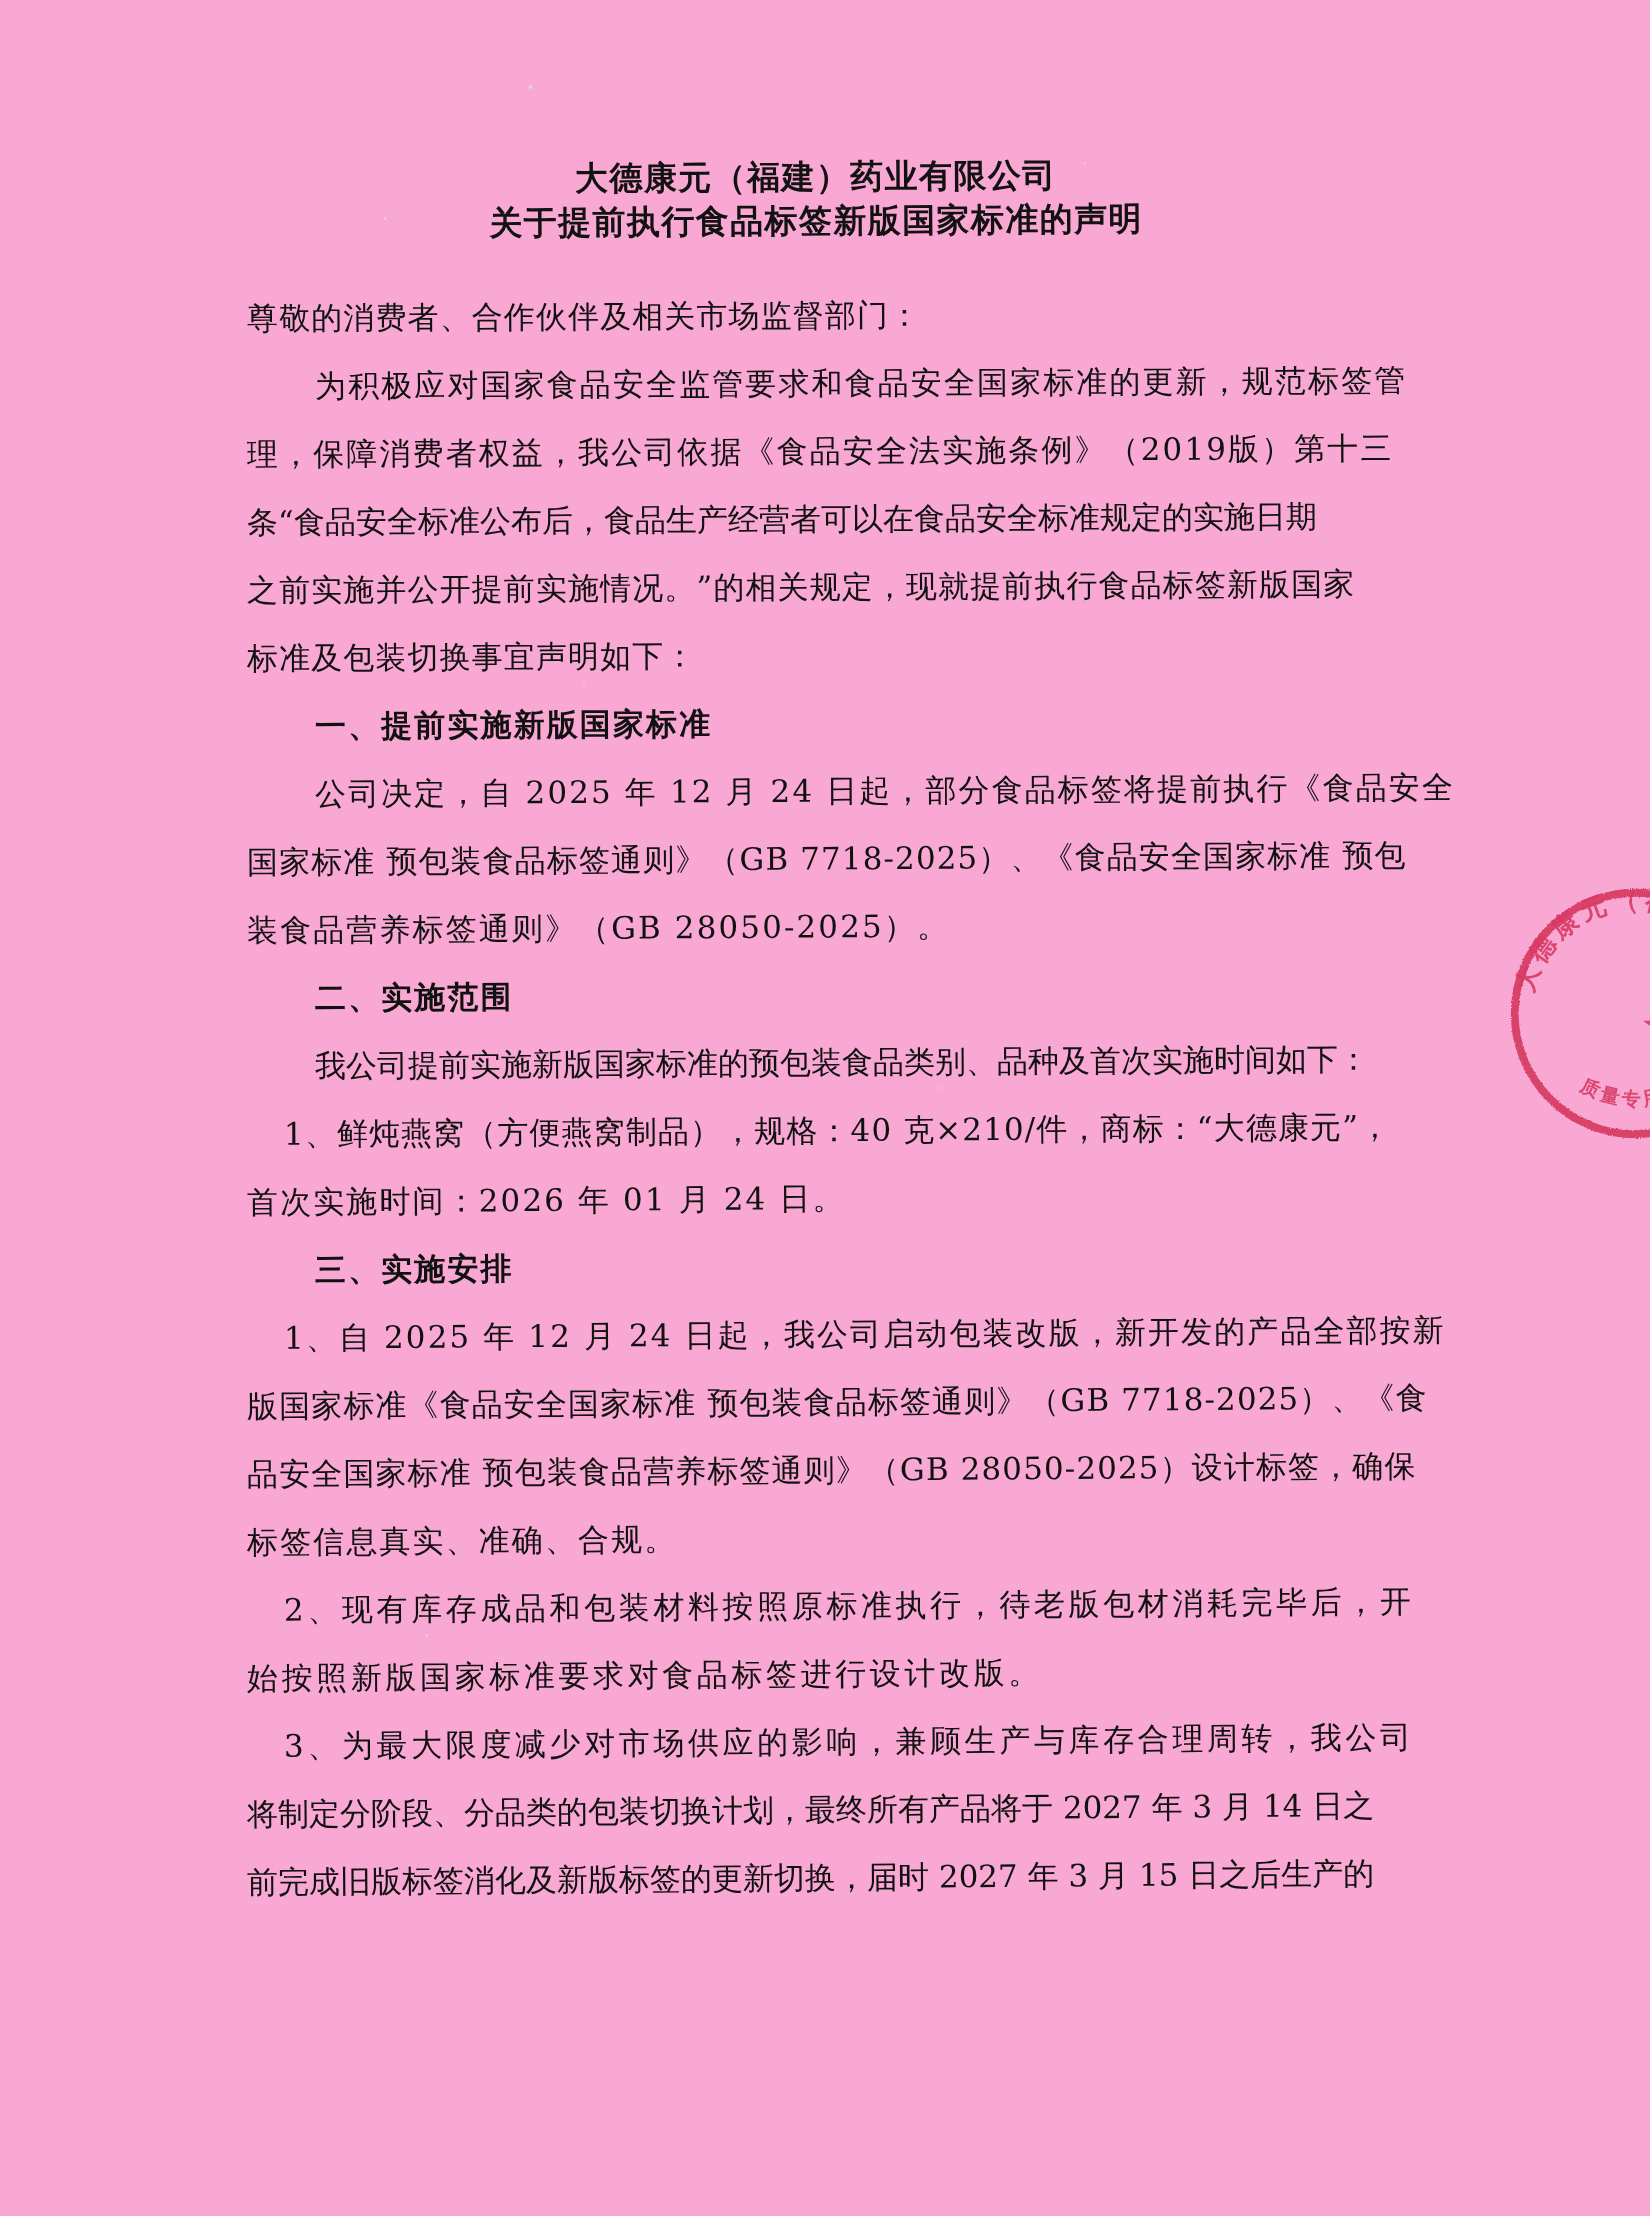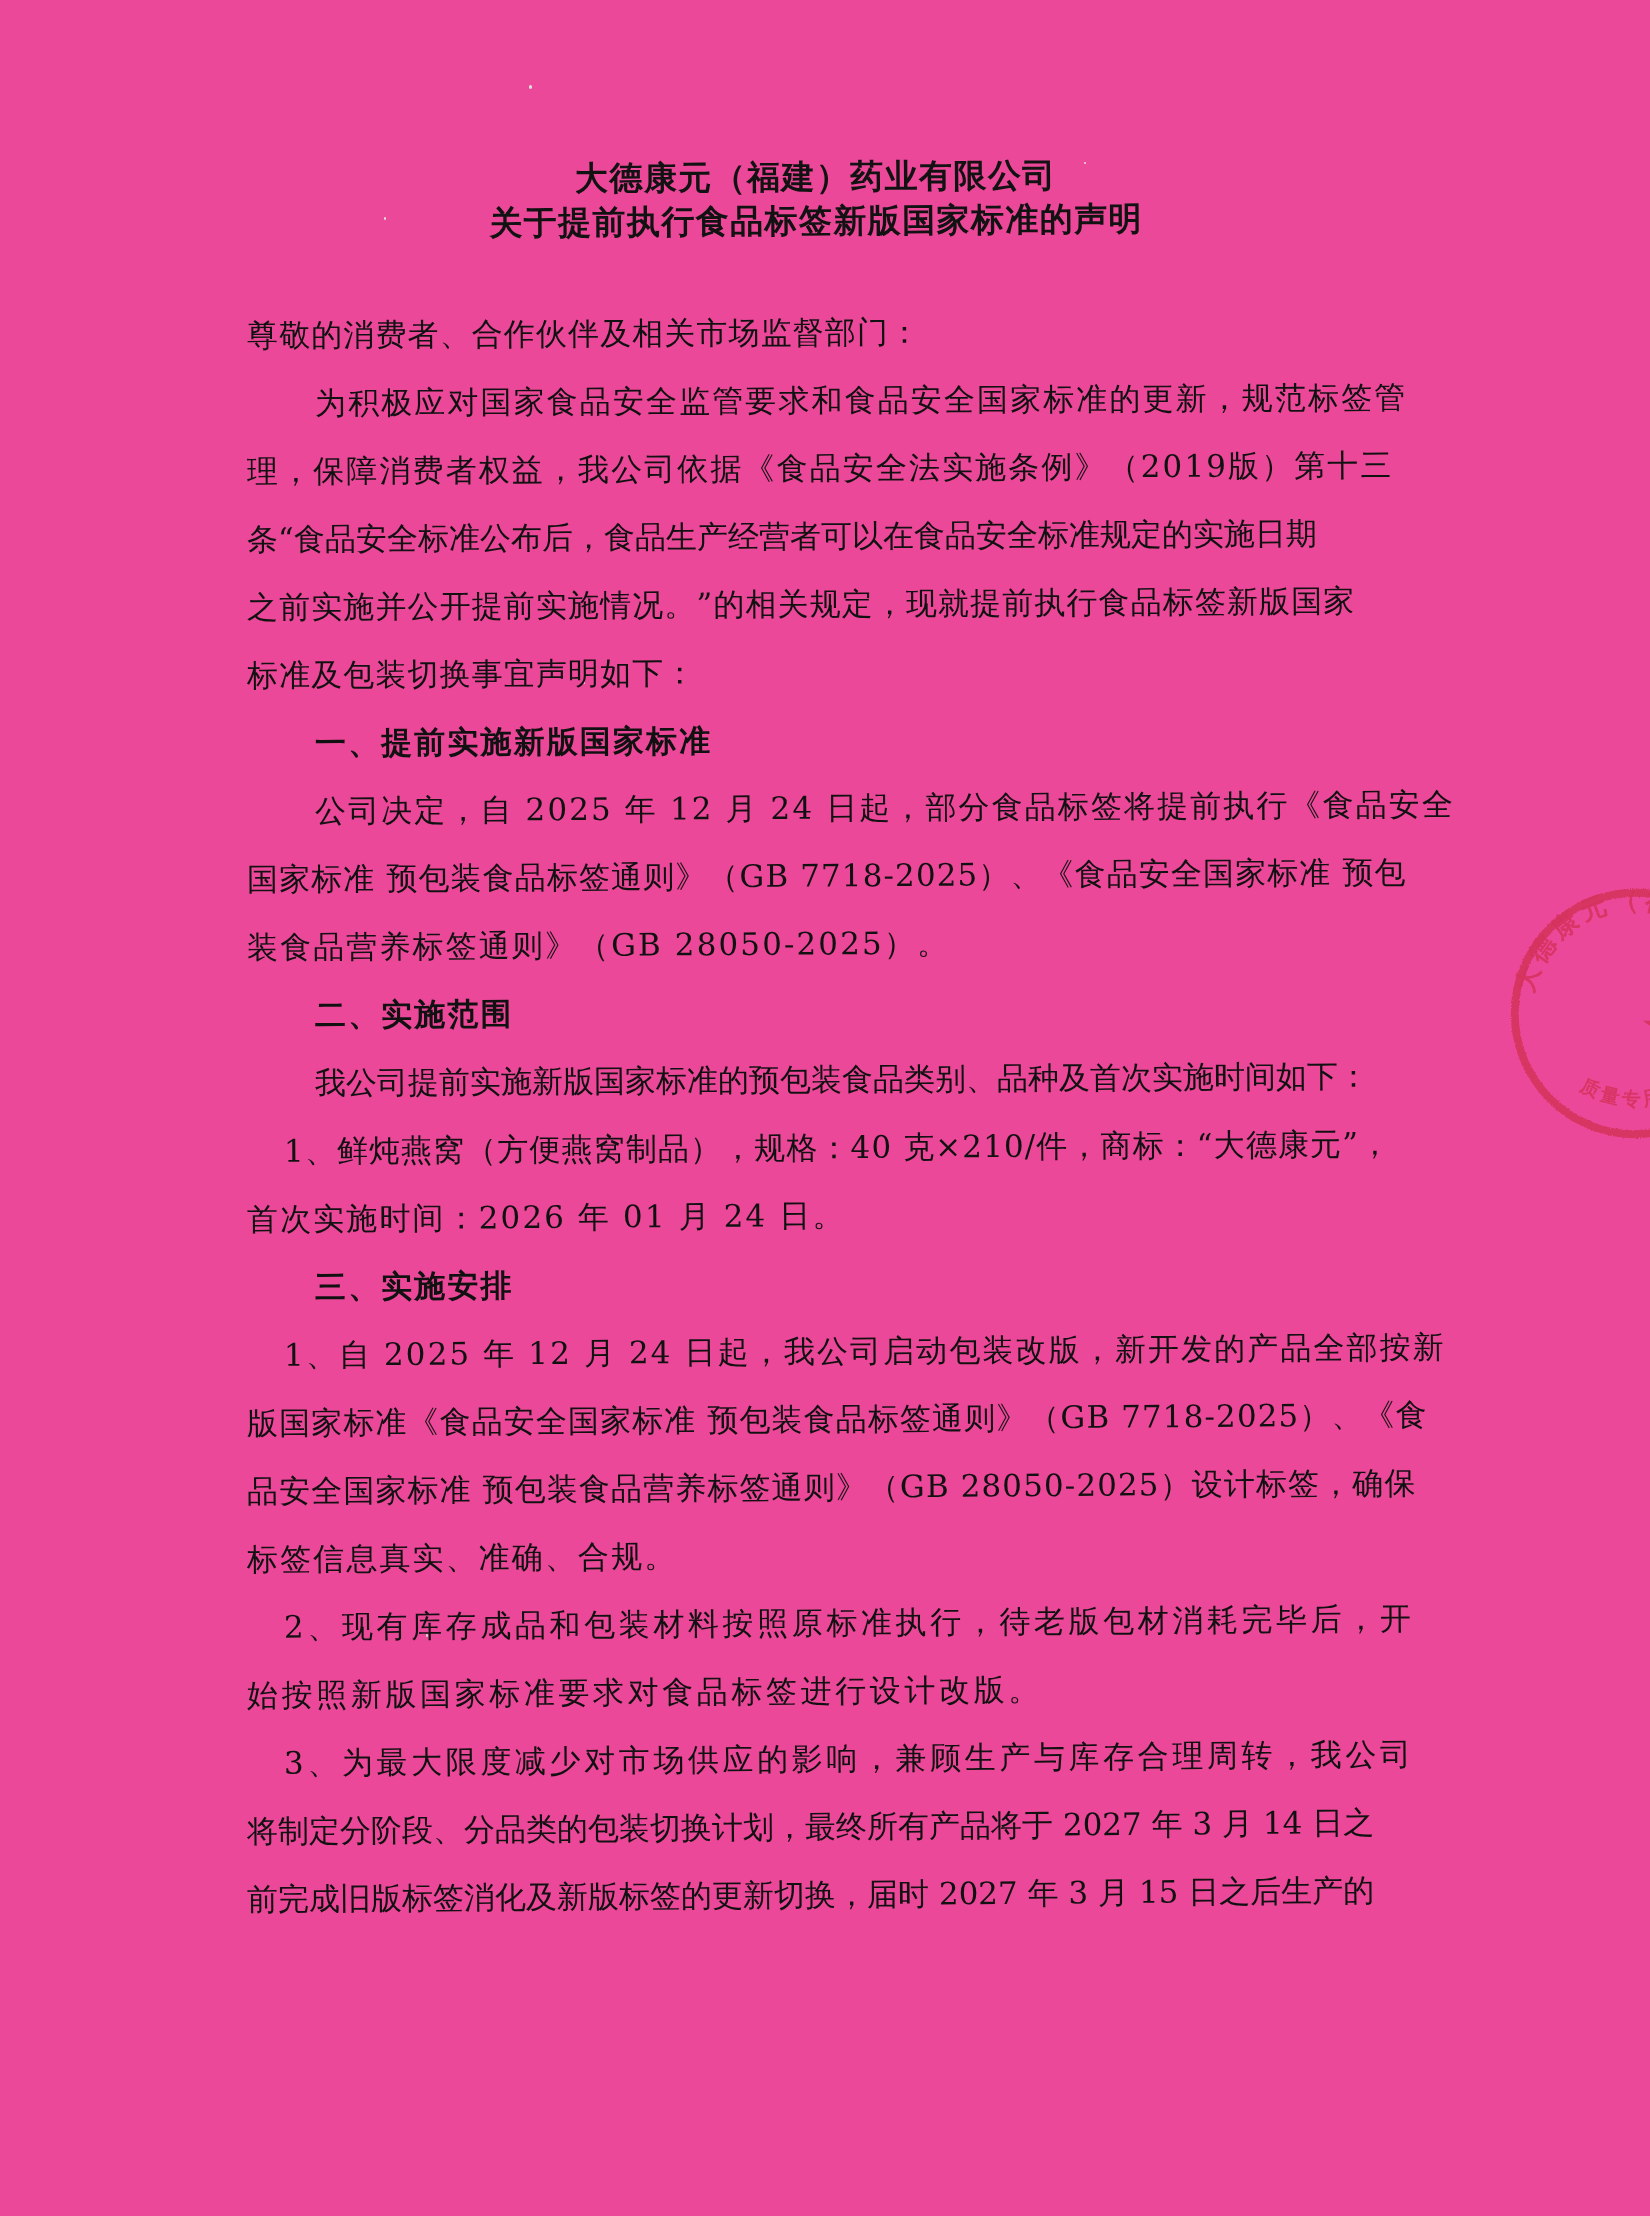--- a/index.html
+++ b/index.html
@@ -5,21 +5,21 @@
   html,body{margin:0;padding:0;}
   body{
     width:1650px;height:2216px;
     background:#ffffff;
     font-family:"DejaVu Serif","Liberation Serif",serif;
     overflow:hidden;
     position:relative;
   }
   #page{
     position:absolute;inset:0;
-    background:#ec4899;
+    background:#f9a8d4;
   }
   
   .speckle{position:absolute;background:#dcdcdc;border-radius:50%;}
 
   .title-block{
     position:absolute;
     left:247px;
     top:155px;
     width:1138px;
     text-align:center;
@@ -31,21 +31,21 @@
     font-size:33px;
     line-height:44px;
     letter-spacing:1.4px;
     color:#121212;
     white-space:nowrap;
   }
 
   .body-block{
     position:absolute;
     left:247px;
-    top:301px;
+    top:284px;
     width:1144px;
   }
   .ln{
     font-size:31px;
     line-height:68px;
     height:68px;
     color:#111111;
     white-space:nowrap;
     letter-spacing:0.4px;
     transform-origin:left center;

